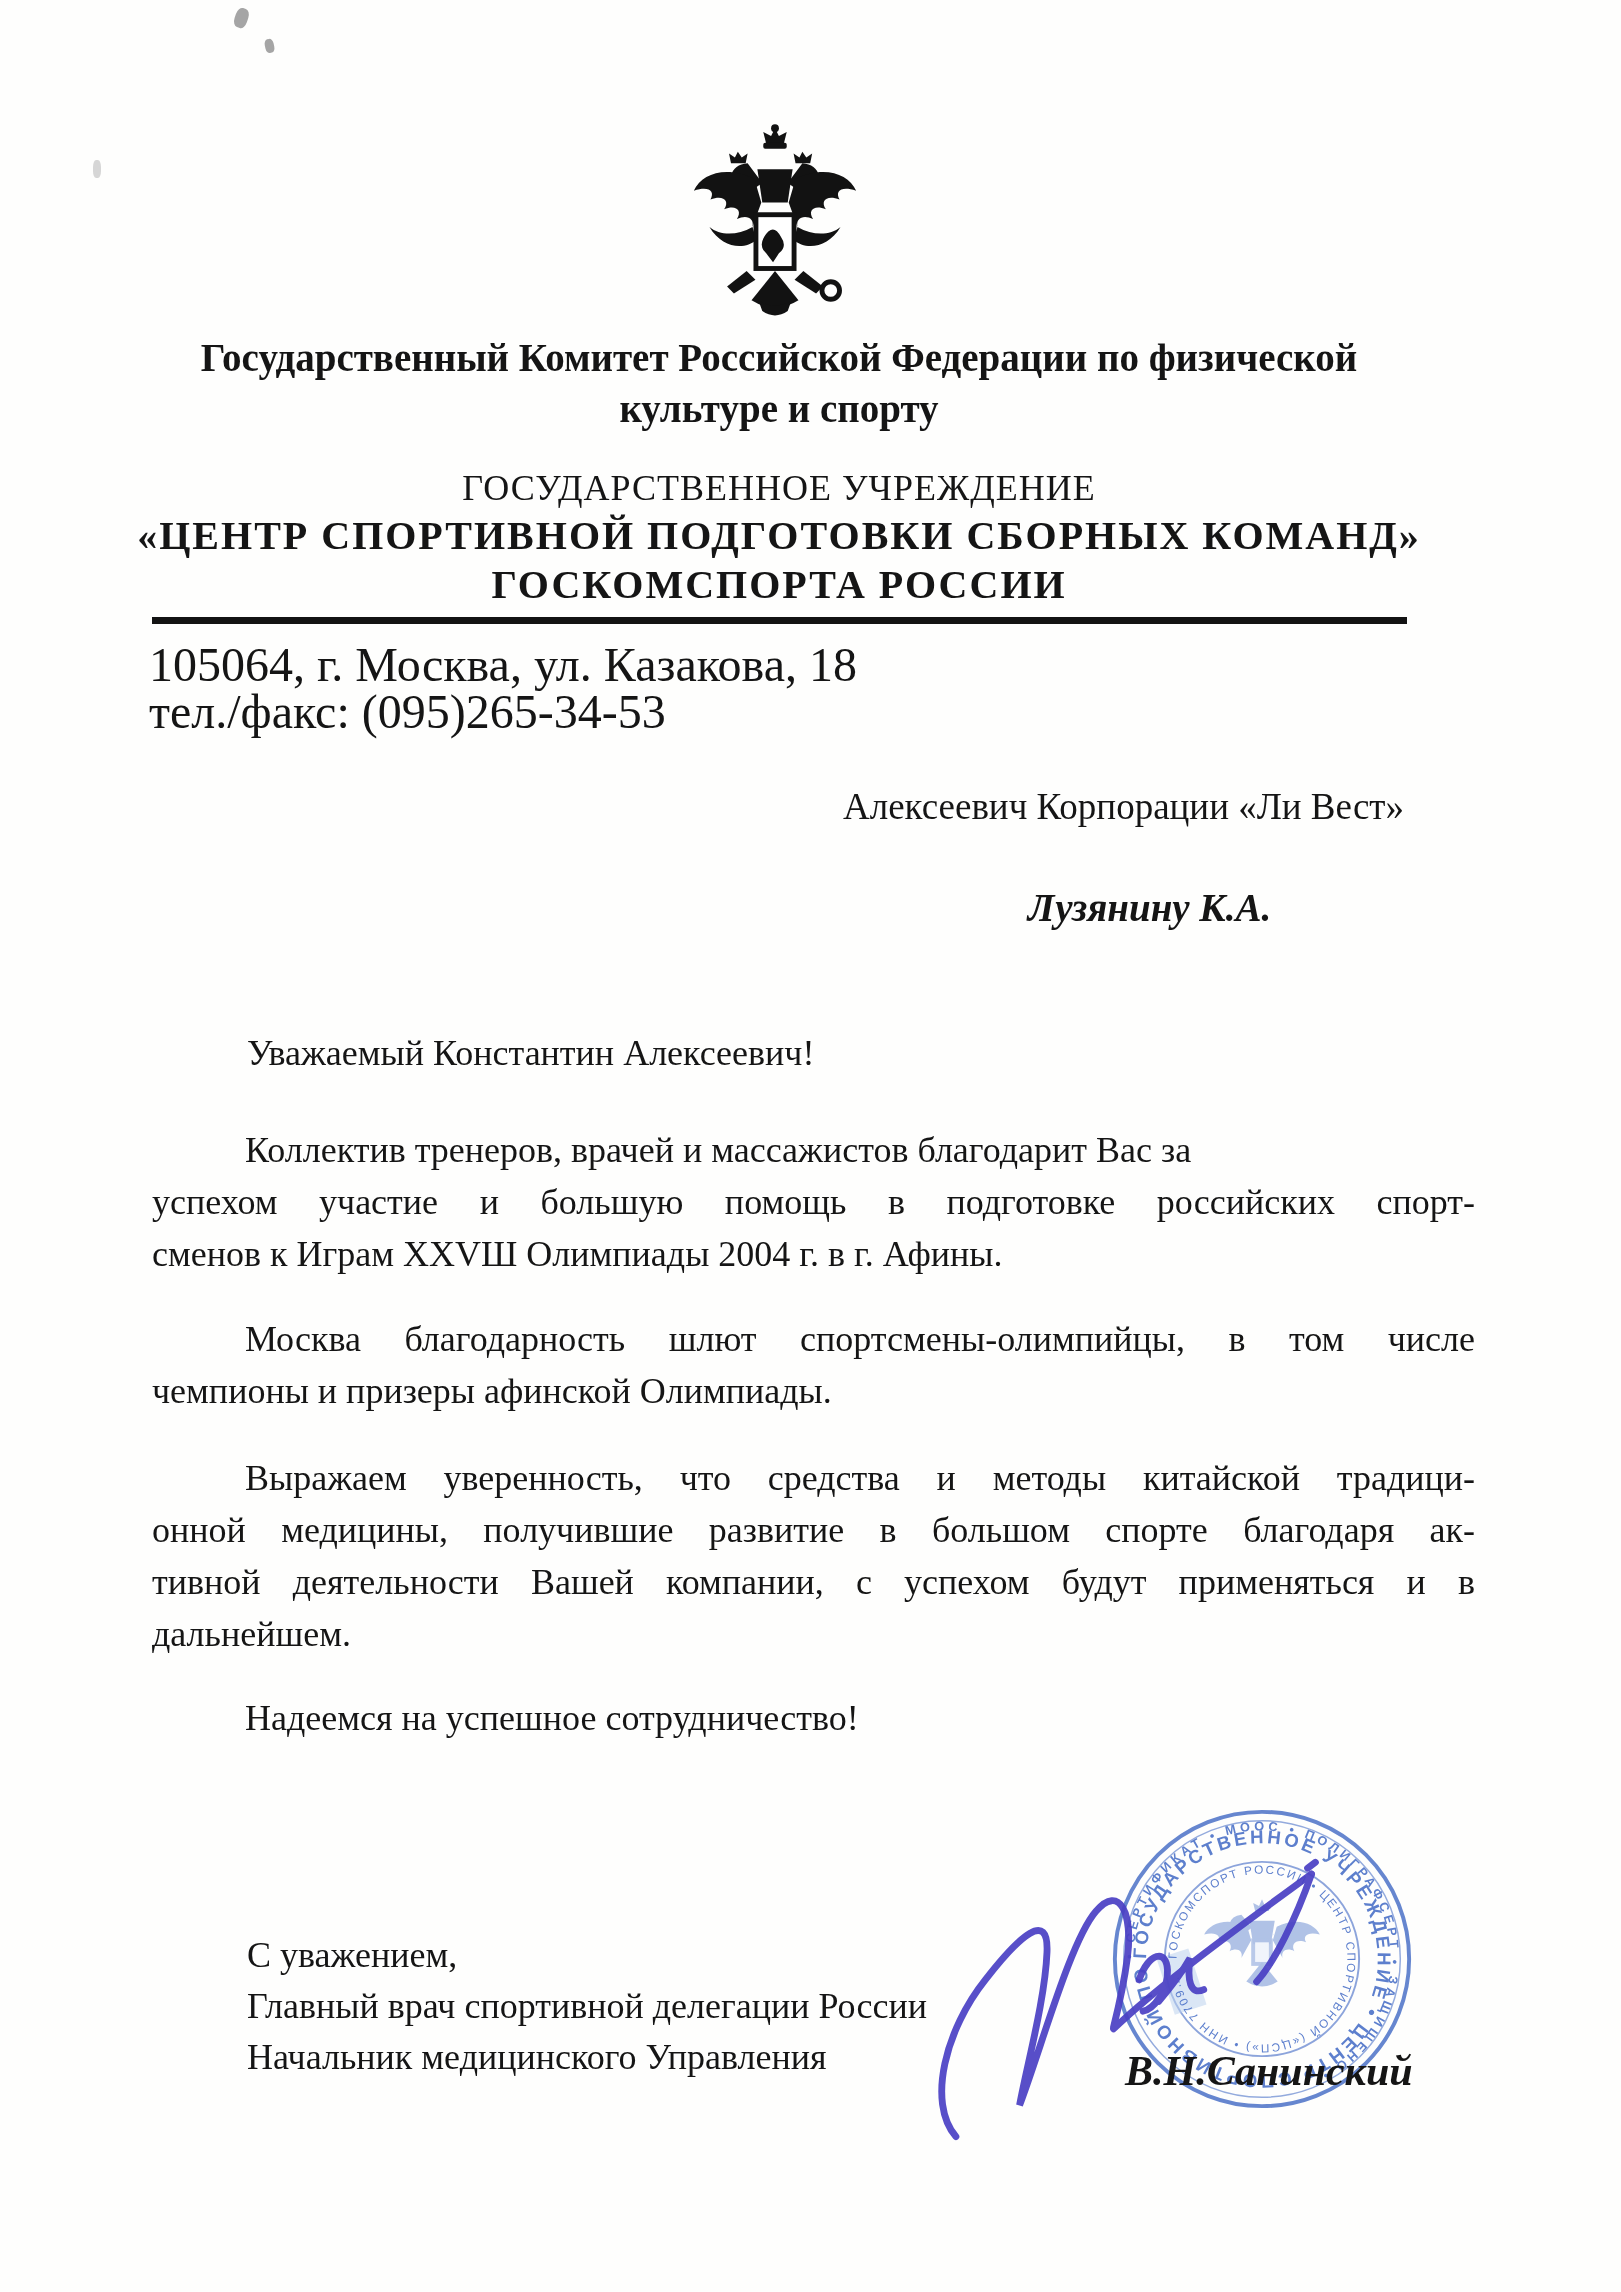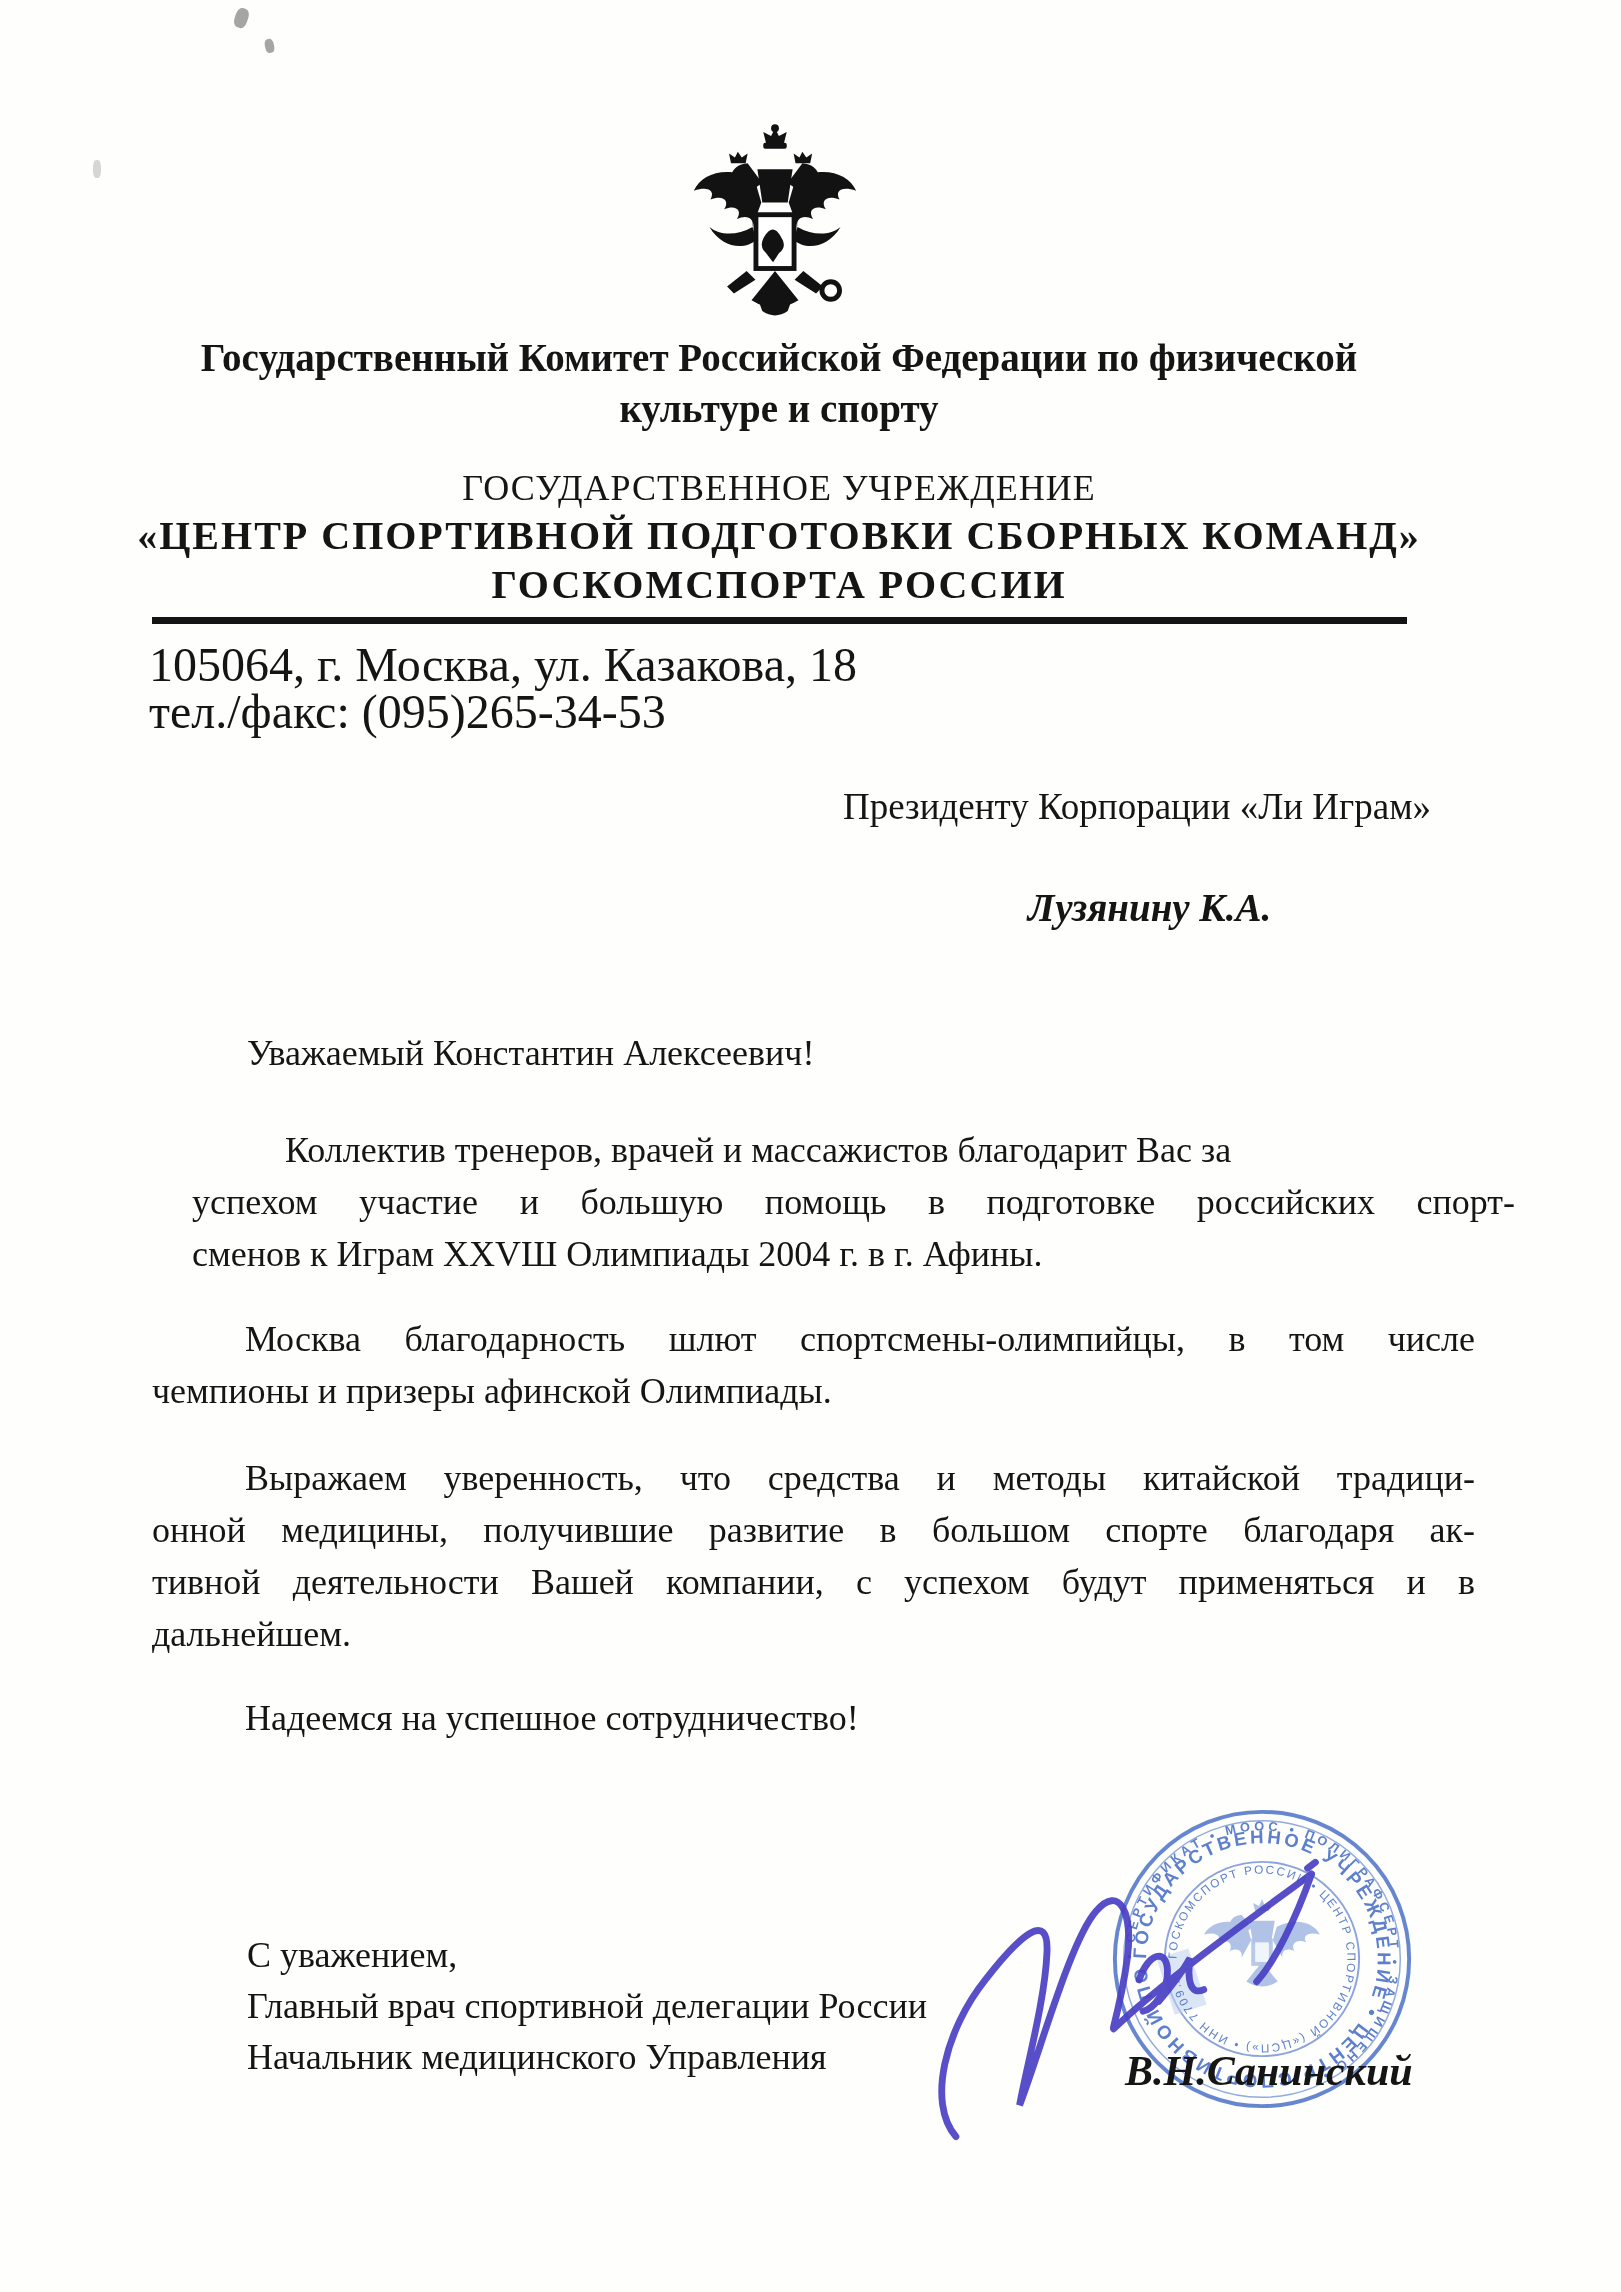--- a/index.html
+++ b/index.html
@@ -81,26 +81,26 @@
 
   <div class="abs hline inst-reg" style="top:467px;">ГОСУДАРСТВЕННОЕ УЧРЕЖДЕНИЕ</div>
   <div class="abs hline inst-bold" style="top:512px;">«ЦЕНТР СПОРТИВНОЙ ПОДГОТОВКИ СБОРНЫХ КОМАНД»</div>
   <div class="abs hline inst-bold" style="top:561px;">ГОСКОМСПОРТА РОССИИ</div>
 
   <div class="abs rule" style="top:617px;"></div>
 
   <div class="abs addr" style="top:637px;">105064, г. Москва, ул. Казакова, 18</div>
   <div class="abs addr" style="top:684px;">тел./факс: (095)265-34-53</div>
 
-  <div class="abs recip" style="top:785px;">Президенту Корпорации «Ли Играм»</div>
+  <div class="abs recip" style="top:785px;">Алексеевич Корпорации «Ли Вест»</div>
   <div class="abs recip2" style="top:885px;">Лузянину К.А.</div>
 
   <div class="abs salut" style="top:1032px;">Уважаемый Константин Алексеевич!</div>
 
-  <div class="abs para" style="top:1124px;margin-left:40px;">
+  <div class="abs para" style="top:1124px;">
     <div class="line first">Коллектив тренеров, врачей и массажистов благодарит Вас за</div>
     <div class="line j">успехом участие и большую помощь в подготовке российских спорт-</div>
     <div class="line">сменов к Играм XXVШ Олимпиады 2004 г. в г. Афины.</div>
   </div>
 
   <div class="abs para" style="top:1313px;">
     <div class="line first j">Москва благодарность шлют спортсмены-олимпийцы, в том числе</div>
     <div class="line">чемпионы и призеры афинской Олимпиады.</div>
   </div>
 

